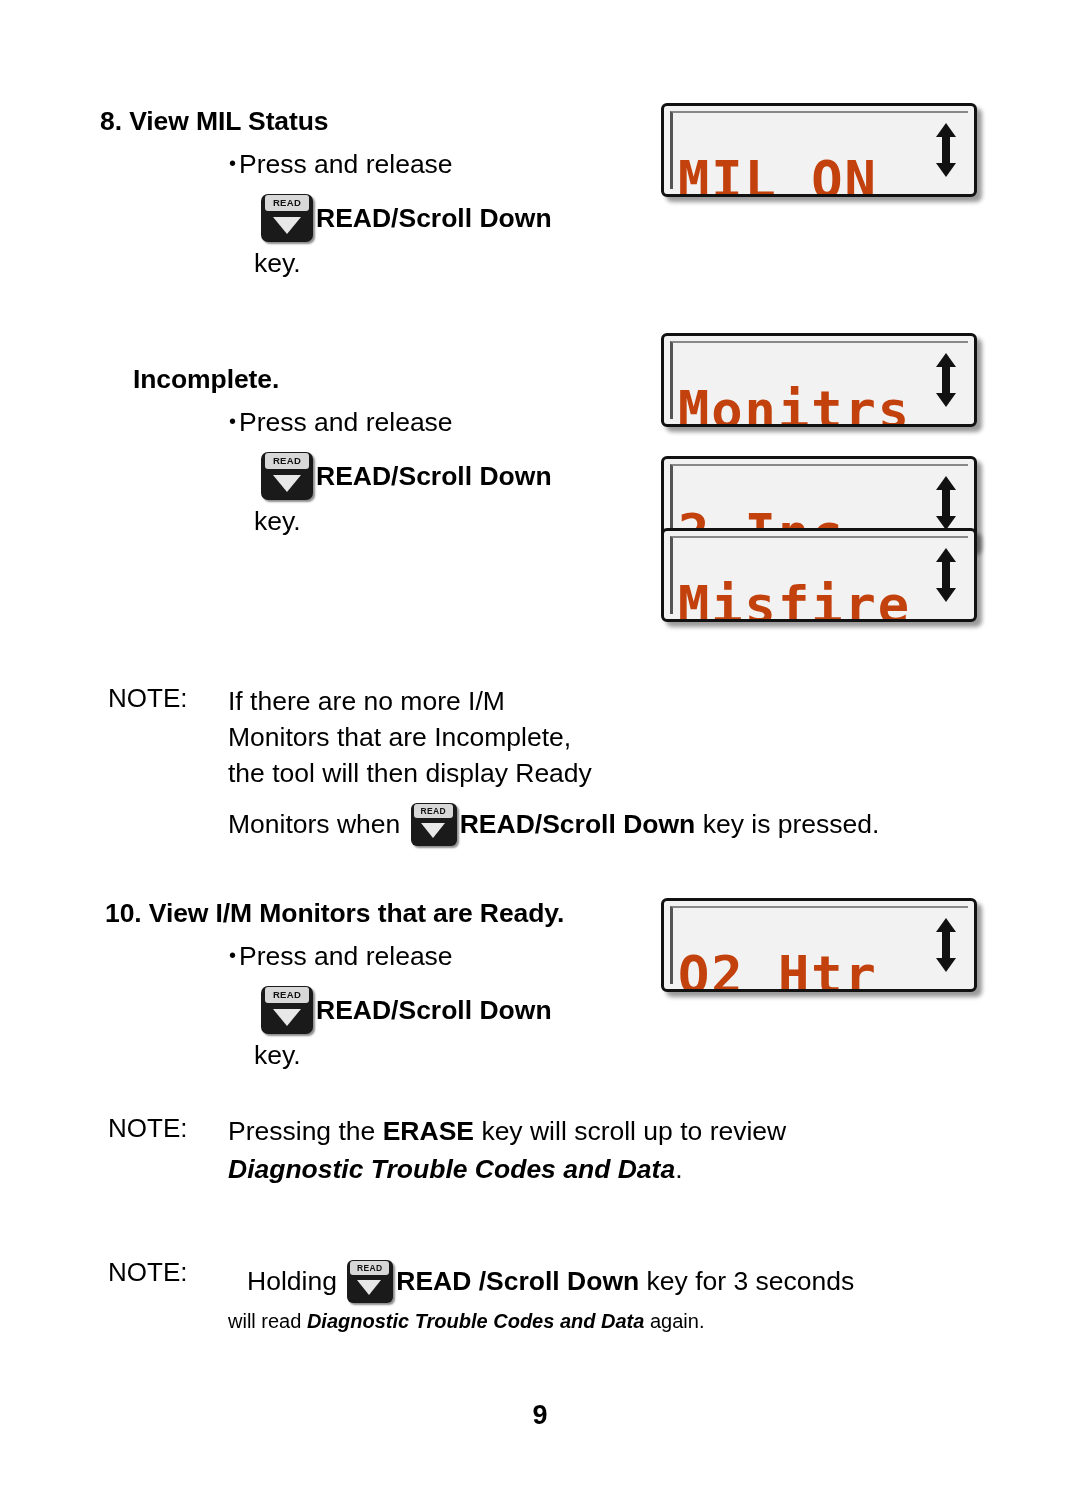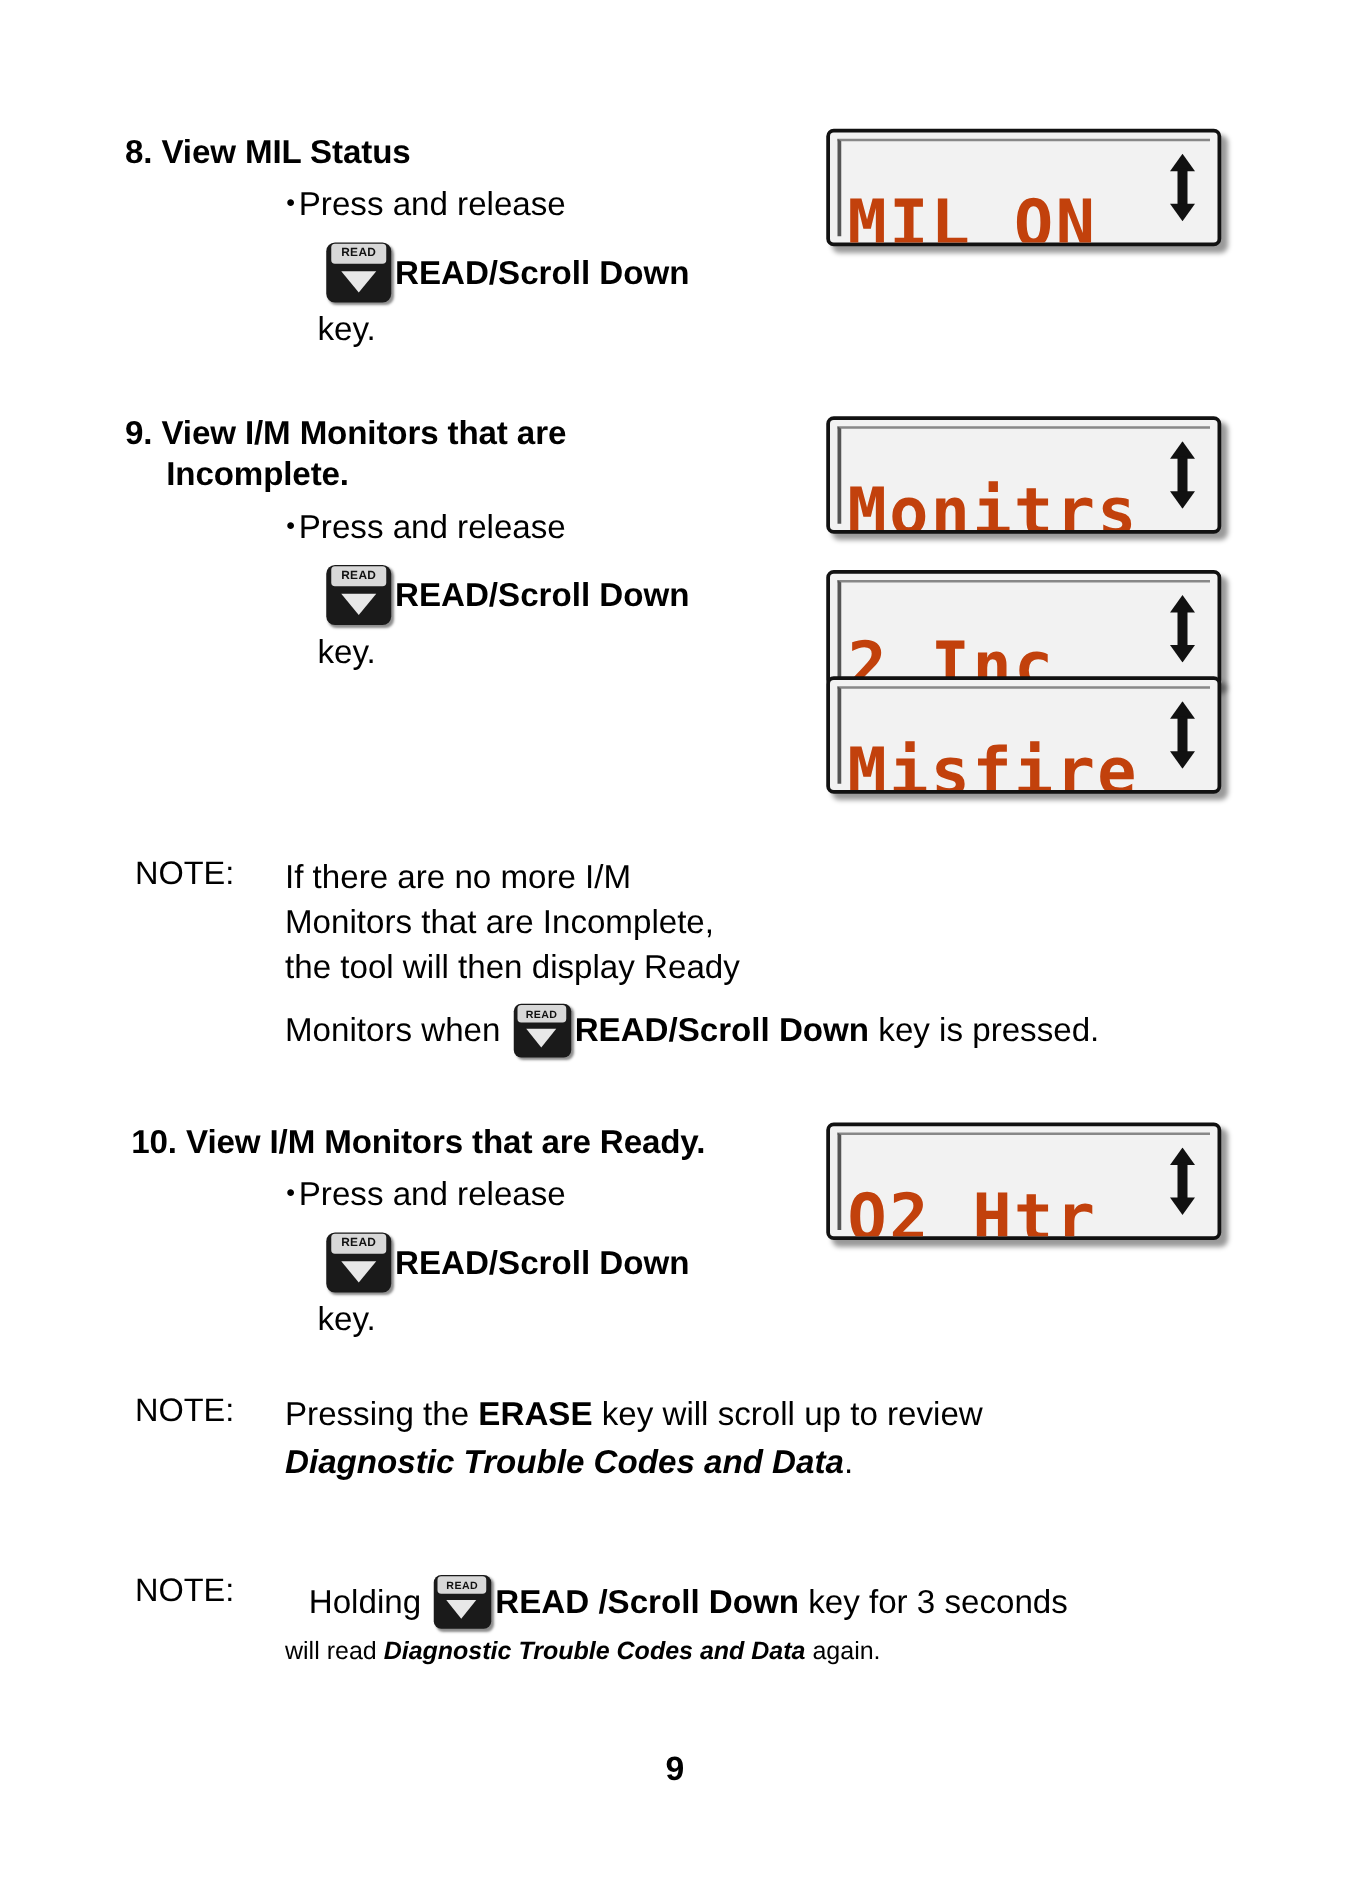--- a/index.html
+++ b/index.html
@@ -192,24 +192,20 @@
     <div class="txt">MIL ON</div>
     <div class="arrow">
       <svg width="24" height="54" viewBox="0 0 24 54">
         <polygon points="12,0 22,14 2,14" fill="#111"></polygon>
         <rect x="8" y="12" width="8" height="30" fill="#111"></rect>
         <polygon points="12,54 22,40 2,40" fill="#111"></polygon>
       </svg>
     </div>
   </div>
 
-  <div class="blk heading" style="left:100px; top:330px; width:530px;">
-    <span>9.</span>
-    <span>View I/M Monitors that are</span>
-  </div>
   <div class="blk heading" style="left:133px; top:363px; width:400px;">Incomplete.</div>
 
   <div class="blk bullet-line" style="left:229px; top:405px; width:420px;">
     <span class="bul">•</span><span>Press and release</span>
   </div>
 
   <div class="blk" style="left:258px; top:449px;">
     <span class="readkey">
       <span class="body-sh"></span>
       <span class="cap">READ</span>
@@ -236,21 +232,21 @@
     <div class="txt">2 Inc</div>
     <div class="arrow">
       <svg width="24" height="54" viewBox="0 0 24 54">
         <polygon points="12,0 22,14 2,14" fill="#111"></polygon>
         <rect x="8" y="12" width="8" height="30" fill="#111"></rect>
         <polygon points="12,54 22,40 2,40" fill="#111"></polygon>
       </svg>
     </div>
   </div>
 
-  <div class="lcd" style="left:661px; top:541px; width:310px; height:88px;">
+  <div class="lcd" style="left:661px; top:528px; width:310px; height:88px;">
     <div class="inner"></div>
     <div class="txt">Misfire</div>
     <div class="arrow">
       <svg width="24" height="54" viewBox="0 0 24 54">
         <polygon points="12,0 22,14 2,14" fill="#111"></polygon>
         <rect x="8" y="12" width="8" height="30" fill="#111"></rect>
         <polygon points="12,54 22,40 2,40" fill="#111"></polygon>
       </svg>
     </div>
   </div>

